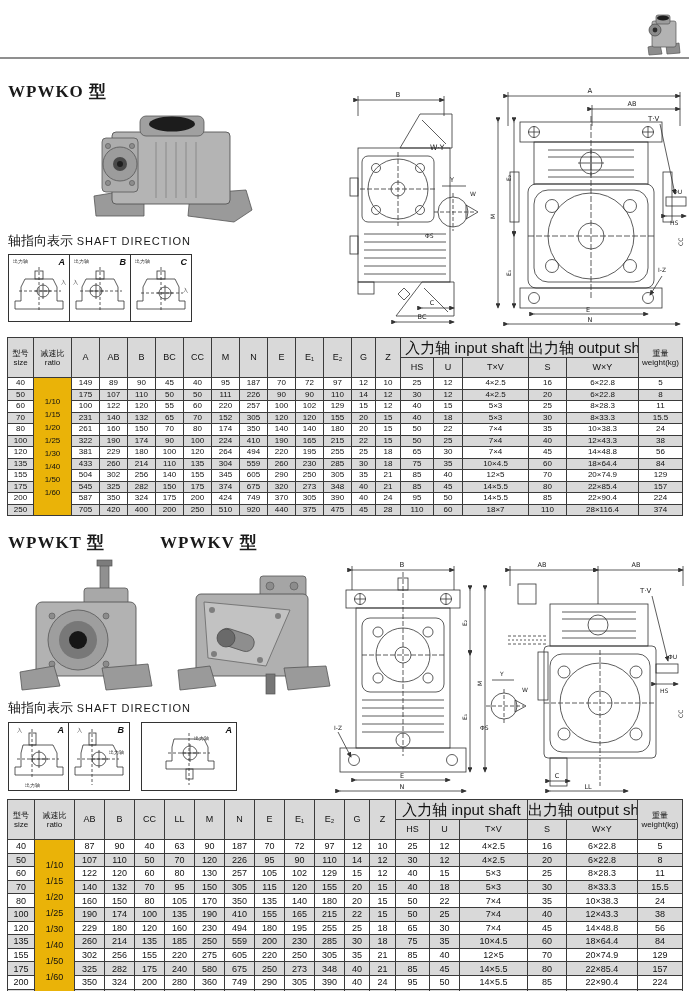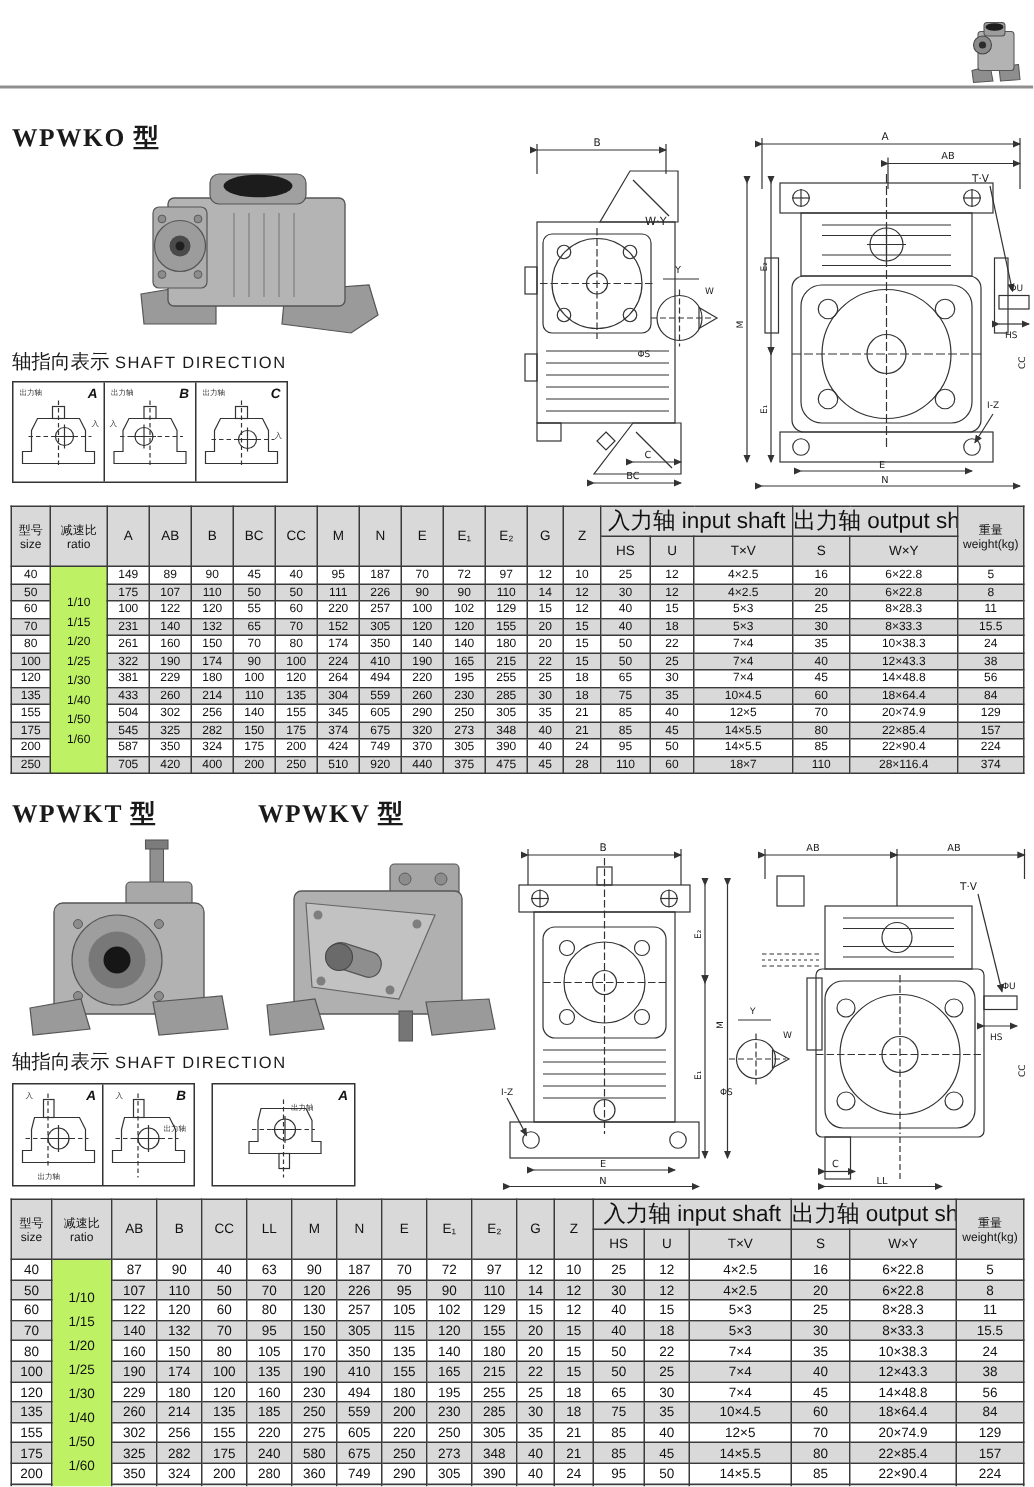--- a/index.html
+++ b/index.html
@@ -20,21 +20,21 @@
   .spec{position:absolute;left:7px;width:676px;border:1.5px solid #222;}
   .spec th,.spec td{border:1px solid #3a3a3a;text-align:center;padding:0;overflow:hidden;
         white-space:nowrap;font-weight:normal;}
   .spec thead th{background:#d9d9d9;font-size:8px;line-height:9px;height:19px;}
   .spec thead .dim{font-size:9px;}
   .spec thead .two div{line-height:9px;}
   .spec thead .grp{font-size:15px;}
   .t1 tbody td{font-size:8px;height:10.5px;line-height:10px;}
   .t2 tbody td{font-size:9px;height:12.6px;line-height:12px;}
   .spec tbody tr.alt td{background:#d9d9d9;}
-  .spec tbody td.ratio-cell,.spec tbody tr.alt td.ratio-cell{background:#bef264;vertical-align:middle;}
+  .spec tbody td.ratio-cell,.spec tbody tr.alt td.ratio-cell{background:#eab308;vertical-align:middle;}
   .t1 .ratio-cell div{line-height:13px;font-size:8px;}
   .t2 .ratio-cell div{line-height:16px;font-size:9px;}
   svg text{font-family:"DejaVu Sans",sans-serif;fill:#222;}
   .draw{position:absolute;}
 </style>
 </head>
 <body>
 
 <div class="page">
 
@@ -570,21 +570,21 @@
           <td>60</td>
           <td>18×7</td>
           <td>110</td>
           <td>28×116.4</td>
           <td>374</td>
         </tr>
       </tbody>
   </table>
 
   <div class="model-title" style="left:8px;top:531px">WPWKT 型</div>
-  <div class="model-title" style="left:172px;top:531px">WPWKV 型</div>
+  <div class="model-title" style="left:160px;top:531px">WPWKV 型</div>
 
   <svg class="draw" style="left:14px;top:558px" width="140" height="140" viewBox="0 0 140 140">
     <rect x="86" y="4" width="9" height="34" fill="#909090" stroke="#555" stroke-width="0.7"></rect>
     <rect x="83" y="2" width="15" height="6" fill="#7c7c7c" stroke="#555" stroke-width="0.7"></rect>
     <rect x="70" y="30" width="44" height="22" rx="3" fill="#a8a8a8" stroke="#555" stroke-width="0.8"></rect>
     <rect x="22" y="44" width="100" height="74" rx="6" fill="#b2b2b2" stroke="#555" stroke-width="0.9"></rect>
     <circle cx="64" cy="82" r="30" fill="#9e9e9e" stroke="#555" stroke-width="0.8"></circle>
     <circle cx="64" cy="82" r="19" fill="#787878"></circle>
     <circle cx="64" cy="82" r="9" fill="#161616"></circle>
     <circle cx="38" cy="58" r="3" fill="#8c8c8c" stroke="#555" stroke-width="0.6"></circle>

